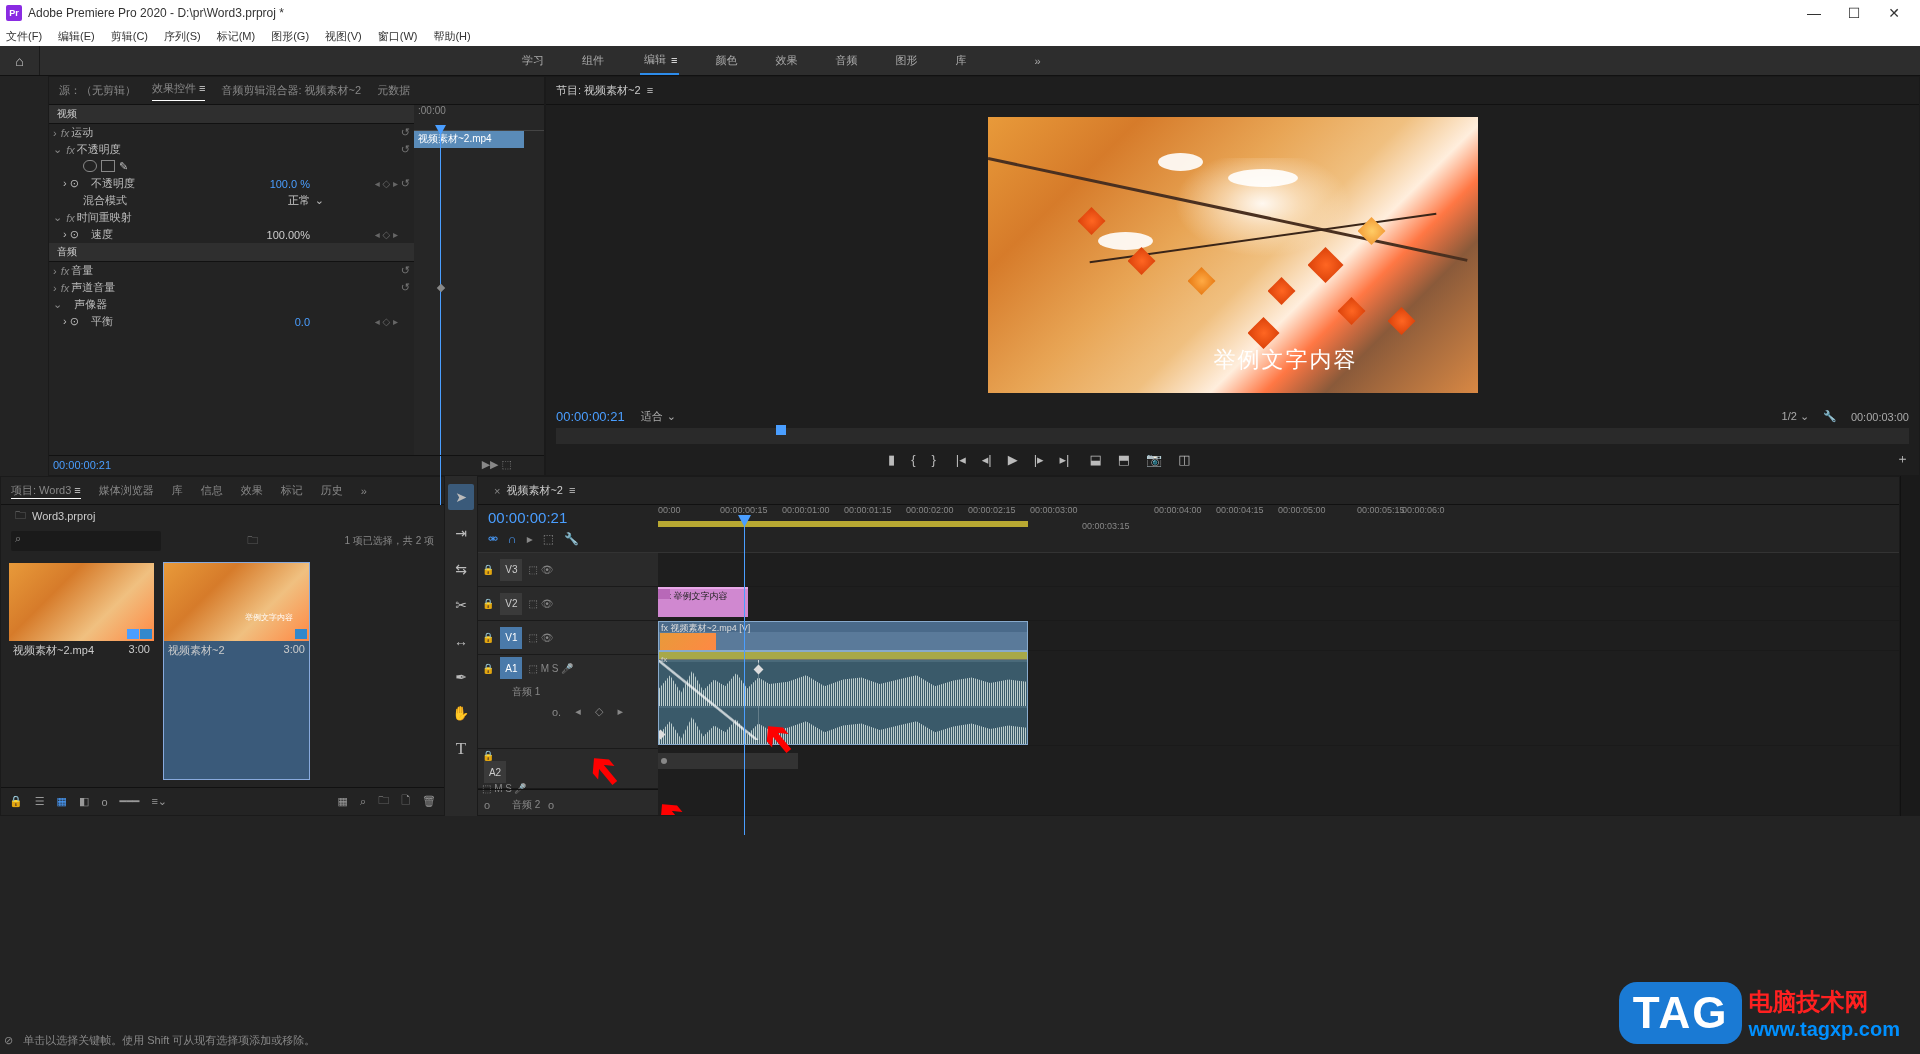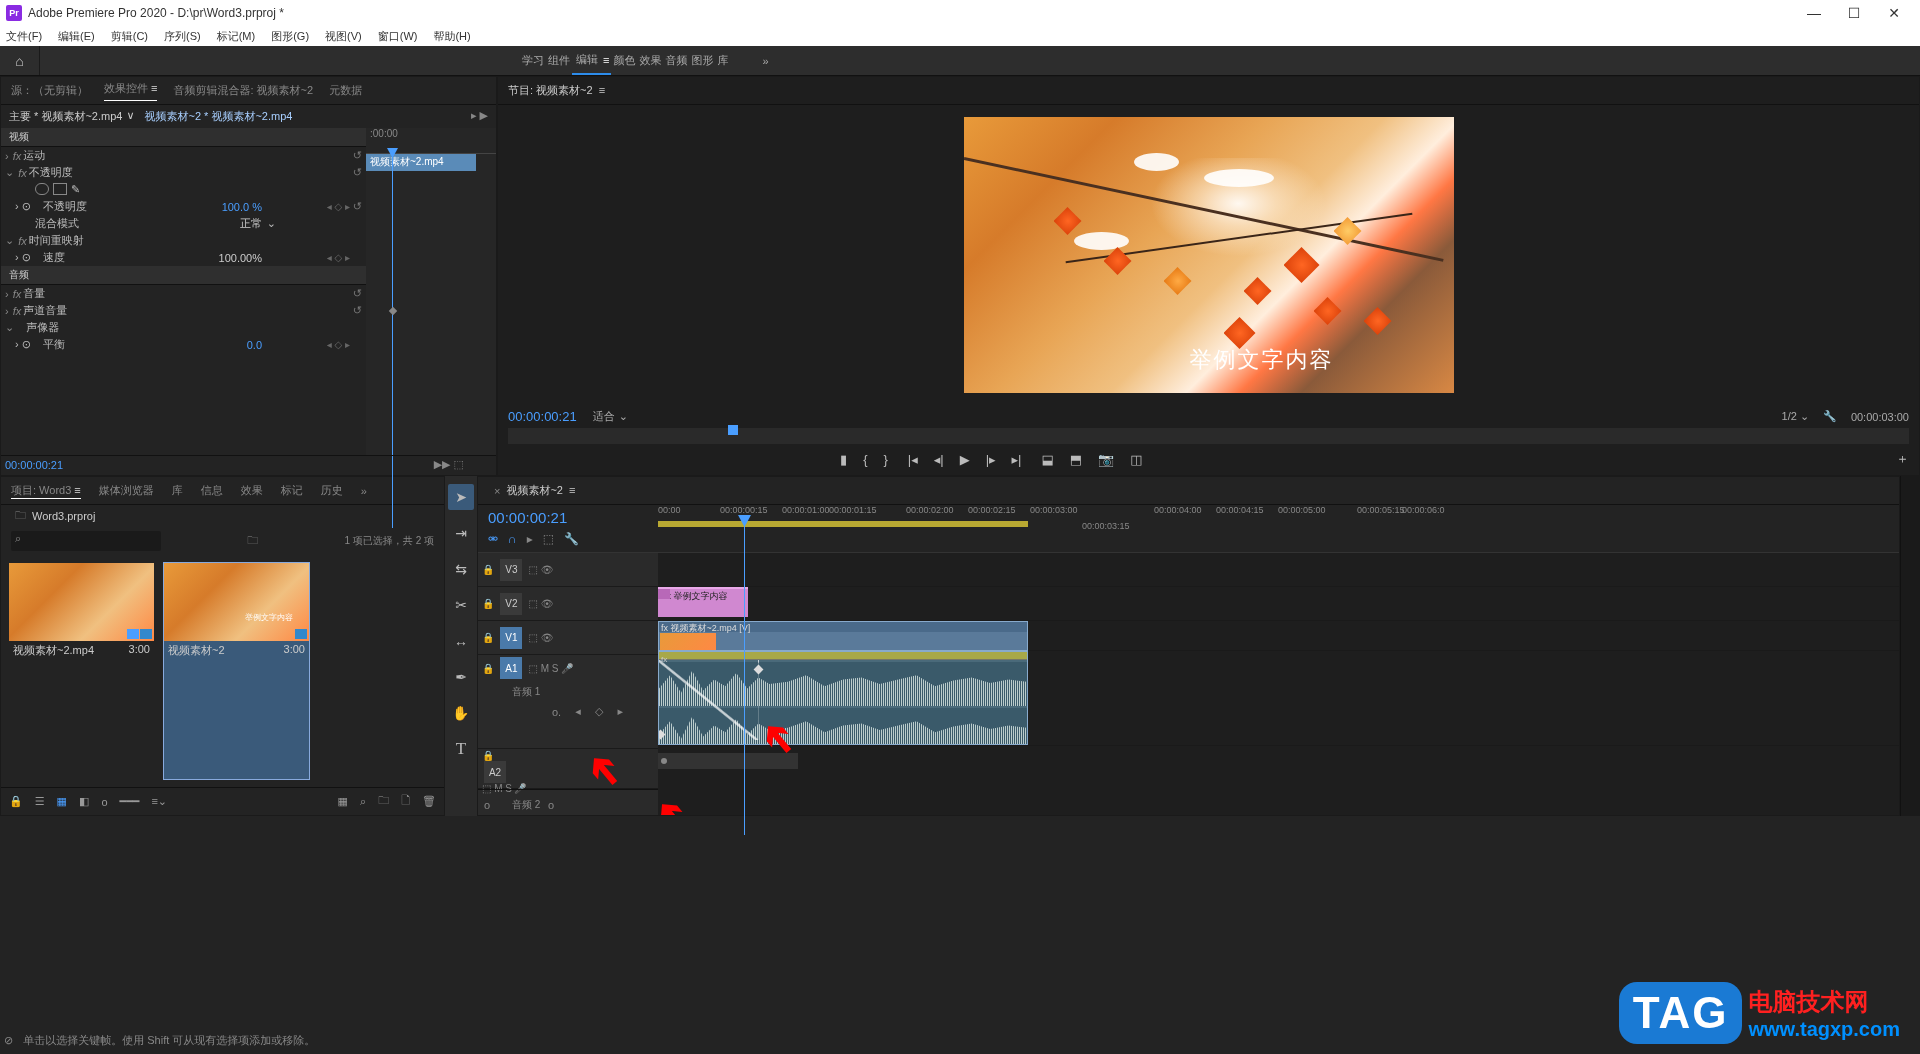--- a/index.html
+++ b/index.html
@@ -5,25 +5,25 @@
 * { margin: 0; padding: 0; box-sizing: border-box; font-family: "Microsoft YaHei", sans-serif; user-select: none; }
 body { background: #232323; color: #ccc; width: 1920px; height: 1054px; overflow: hidden; font-size: 11px; }
 .titlebar { background: #fff; height: 26px; display: flex; align-items: center; padding: 0 6px; color: #333; font-size: 12px; }
 .titlebar .app-icon { width: 16px; height: 16px; background: #8a2be2; color: #fff; display: flex; align-items: center; justify-content: center; font-size: 9px; font-weight: bold; margin-right: 6px; border-radius: 2px; }
 .titlebar .win-controls { margin-left: auto; display: flex; }
 .titlebar .win-controls span { width: 40px; text-align: center; font-size: 14px; cursor: pointer; }
 .menubar { background: #fff; height: 20px; display: flex; align-items: center; padding: 0 6px; gap: 16px; color: #333; font-size: 11px; }
 .menubar span { cursor: pointer; }
 .workspace-tabs { background: #2d2d2d; height: 30px; display: flex; align-items: center; border-bottom: 1px solid #111; }
 .home-btn { width: 40px; height: 100%; display: flex; align-items: center; justify-content: center; font-size: 14px; cursor: pointer; border-right: 1px solid #1a1a1a; }
-.ws-tabs { display: flex; margin-left: 480px; align-items: center; height: 100%; }
+.ws-tabs { display: flex; margin-left: 480px; gap: 34px; align-items: center; height: 100%; }
 .ws-tabs span { cursor: pointer; color: #aaa; padding: 0 2px; height: 100%; display: flex; align-items: center; }
 .ws-tabs span.active { color: #fff; border-bottom: 2px solid #2d8ceb; }
 .ws-tabs .more { margin-left: 30px; }
-.main { display: flex; height: 400px; }
+.main { display: flex; height: 400px; margin-left: 48px; }
 .panel { background: #232323; border: 1px solid #1a1a1a; }
 .left-panel { width: 497px; display: flex; flex-direction: column; }
 .left-tabs { display: flex; height: 28px; align-items: center; gap: 16px; padding: 0 10px; border-bottom: 1px solid #111; }
 .left-tabs span { color: #888; cursor: pointer; }
 .left-tabs span.active { color: #ddd; border-bottom: 1px solid #fff; padding-bottom: 4px; }
 .efc-header { display: flex; padding: 4px 8px; font-size: 11px; color: #ccc; }
 .efc-header .crumb { color: #a8cfff; margin-left: 6px; }
 .efc-body { flex: 1; display: flex; }
 .efc-props { width: 365px; overflow-y: auto; }
 .prop-section { background: #2f2f2f; padding: 2px 8px; font-size: 10px; border-bottom: 1px solid #111; position: relative; }
@@ -174,26 +174,20 @@
 
 <div class="main">
 
   <div class="panel left-panel">
     <div class="left-tabs">
       <span>源：（无剪辑）</span>
       <span class="active"><span>效果控件</span> ≡</span>
       <span>音频剪辑混合器: 视频素材~2</span>
       <span>元数据</span>
     </div>
-    <div class="efc-header">
-      <span>主要 * 视频素材~2.mp4</span>
-      <span style="margin: 0 4px;">∨</span>
-      <span class="crumb">视频素材~2 * 视频素材~2.mp4</span>
-      <span style="margin-left:auto; color:#888;">▸ ▶</span>
-    </div>
     <div class="efc-body">
       <div class="efc-props">
         <div class="prop-section">视频</div>
         <div class="prop-row">
             <span class="arrow">›</span>
             <span class="fx">fx</span>
             <span>运动</span>
             <span class="reset">↺</span>
           </div>
         <div class="prop-row">
@@ -423,21 +417,21 @@
           <span>▸</span>
           <span>⬚</span>
           <span>🔧</span>
         </div>
       </div>
       <div class="tl-ruler">
         <div class="ticks">
           <span class="tick" style="left:0px;">00:00</span>
           <span class="tick" style="left:62px;">00:00:00:15</span>
           <span class="tick" style="left:124px;text-align:right;">00:00:01:00</span>
-          <span class="tick" style="left:171px;">00:00:01:15</span>
+          <span class="tick" style="left:186px;">00:00:01:15</span>
           <span class="tick" style="left:248px;">00:00:02:00</span>
           <span class="tick" style="left:310px;">00:00:02:15</span>
           <span class="tick" style="left:372px;">00:00:03:00</span>
           <span class="tick" style="left:424px;margin-top:16px;">00:00:03:15</span>
           <span class="tick" style="left:496px;">00:00:04:00</span>
           <span class="tick" style="left:558px;">00:00:04:15</span>
           <span class="tick" style="left:620px;">00:00:05:00</span>
           <span class="tick" style="left:682px;margin-left:17px;">00:00:05:15</span>
           <span class="tick" style="left:744px;">00:00:06:0</span>
         </div>

